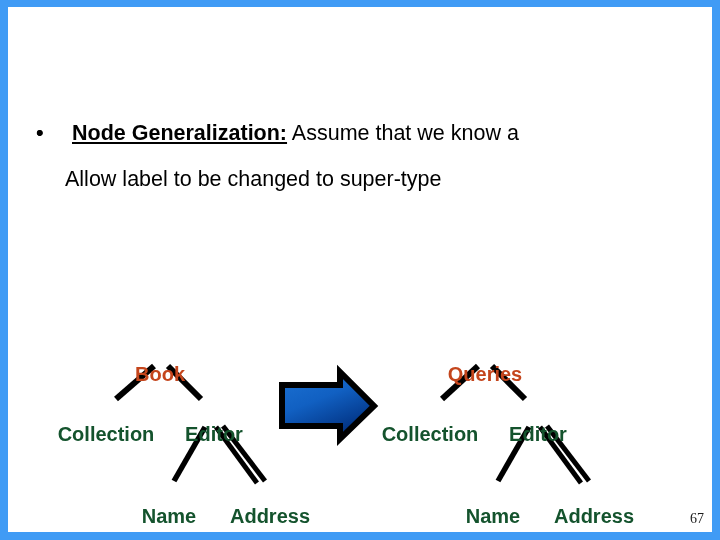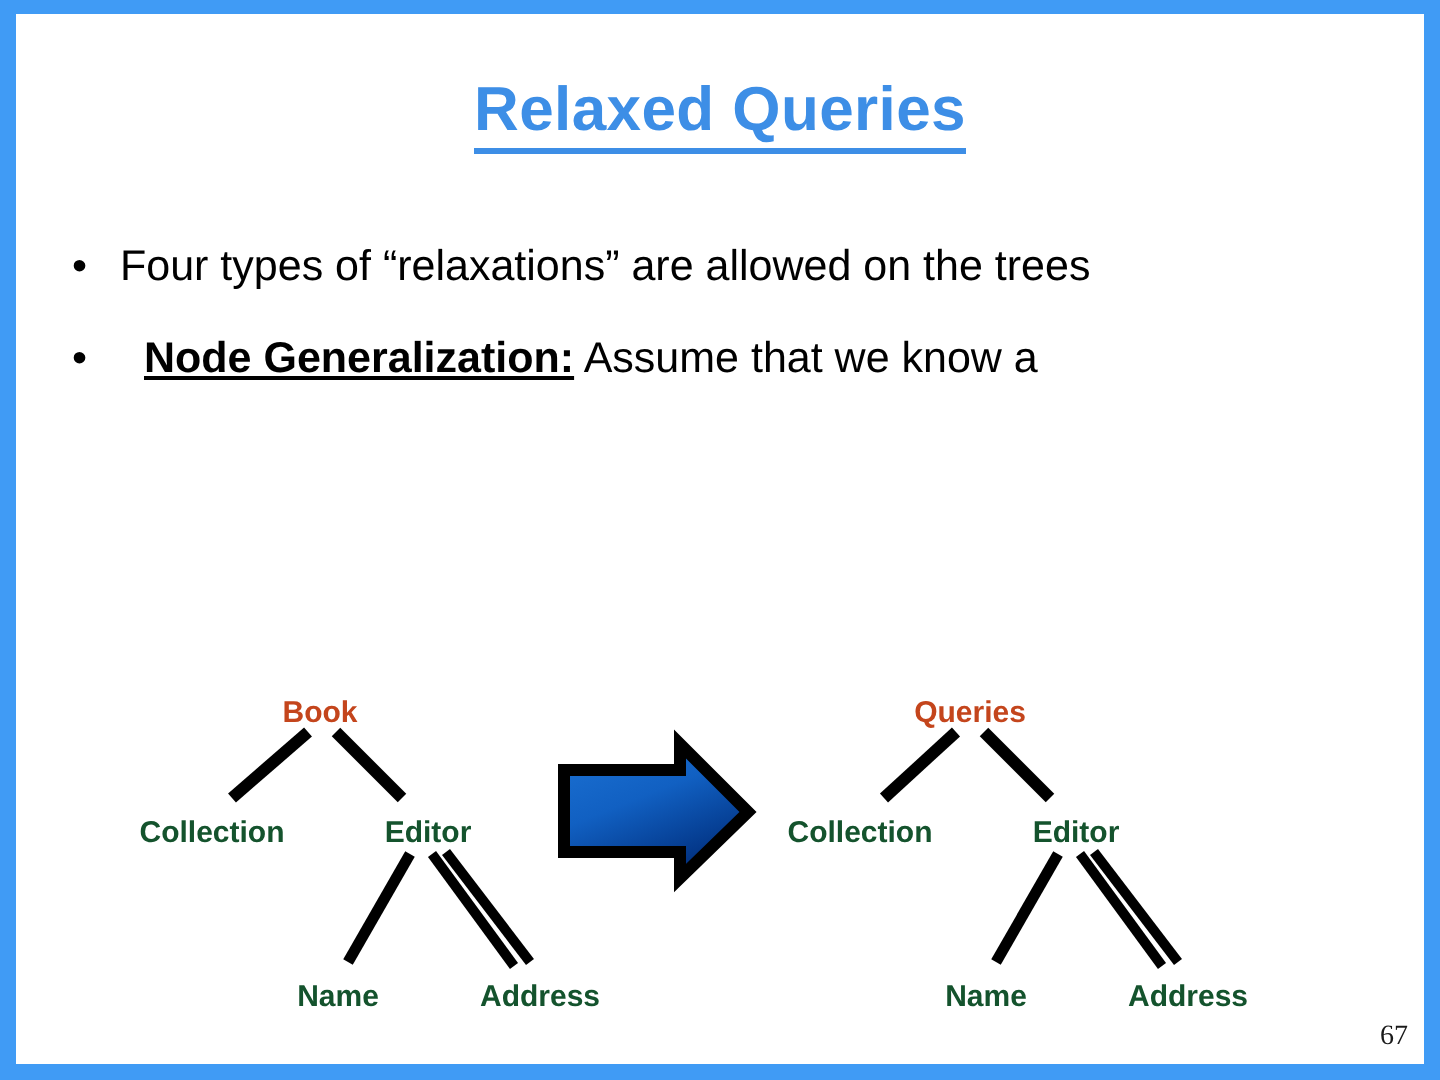--- a/index.html
+++ b/index.html
@@ -85,59 +85,57 @@
   #diagram {
     position: absolute;
     left: 0;
     top: 0;
     width: 704px;
     height: 524px;
     pointer-events: none;
   }
   .tree-label {
     position: absolute;
-    font-size: 15px;
+    font-size: 20px;
     font-weight: bold;
     white-space: nowrap;
     transform: translateX(-50%);
     text-align: left;
+    margin-top: 15px;
   }
   .lbl-root { color: #c4451c; }
   .lbl-node { color: #14532d; }
 
   #page-num {
     position: absolute;
     right: 8px;
     bottom: 5px;
     font-size: 14px;
     color: #1a1a1a;
     font-family: "Liberation Serif", serif;
   }
 </style>
 </head>
 <body>
 
 <div id="slide">
 
-  <div id="title">
-    <span class="tl-inner">Relaxed Queries</span>
-  </div>
 
   <div id="body-text">
 
     <div class="bullet-row">
       <span class="dot">•</span>
-      <span>Four types of “relaxations” are allowed on the trees</span>
     </div>
 
     <div class="bullet-row">
       <span class="dot">•</span>
       <span class="bold-underline">Node Generalization:</span><span> Assume that we know a</span>
     </div>
 
+    <div class="sub-line">Allow label to be changed to super-type</div>
   </div>
 
   <div id="diagram">
 
     <svg width="704" height="524" viewBox="0 0 704 524">
       <defs>
         <linearGradient id="arrowGrad" x1="0" y1="0" x2="0.55" y2="1">
           <stop offset="0%" stop-color="#1c72d4"></stop>
           <stop offset="48%" stop-color="#1160c2"></stop>
           <stop offset="100%" stop-color="#01307f"></stop>

